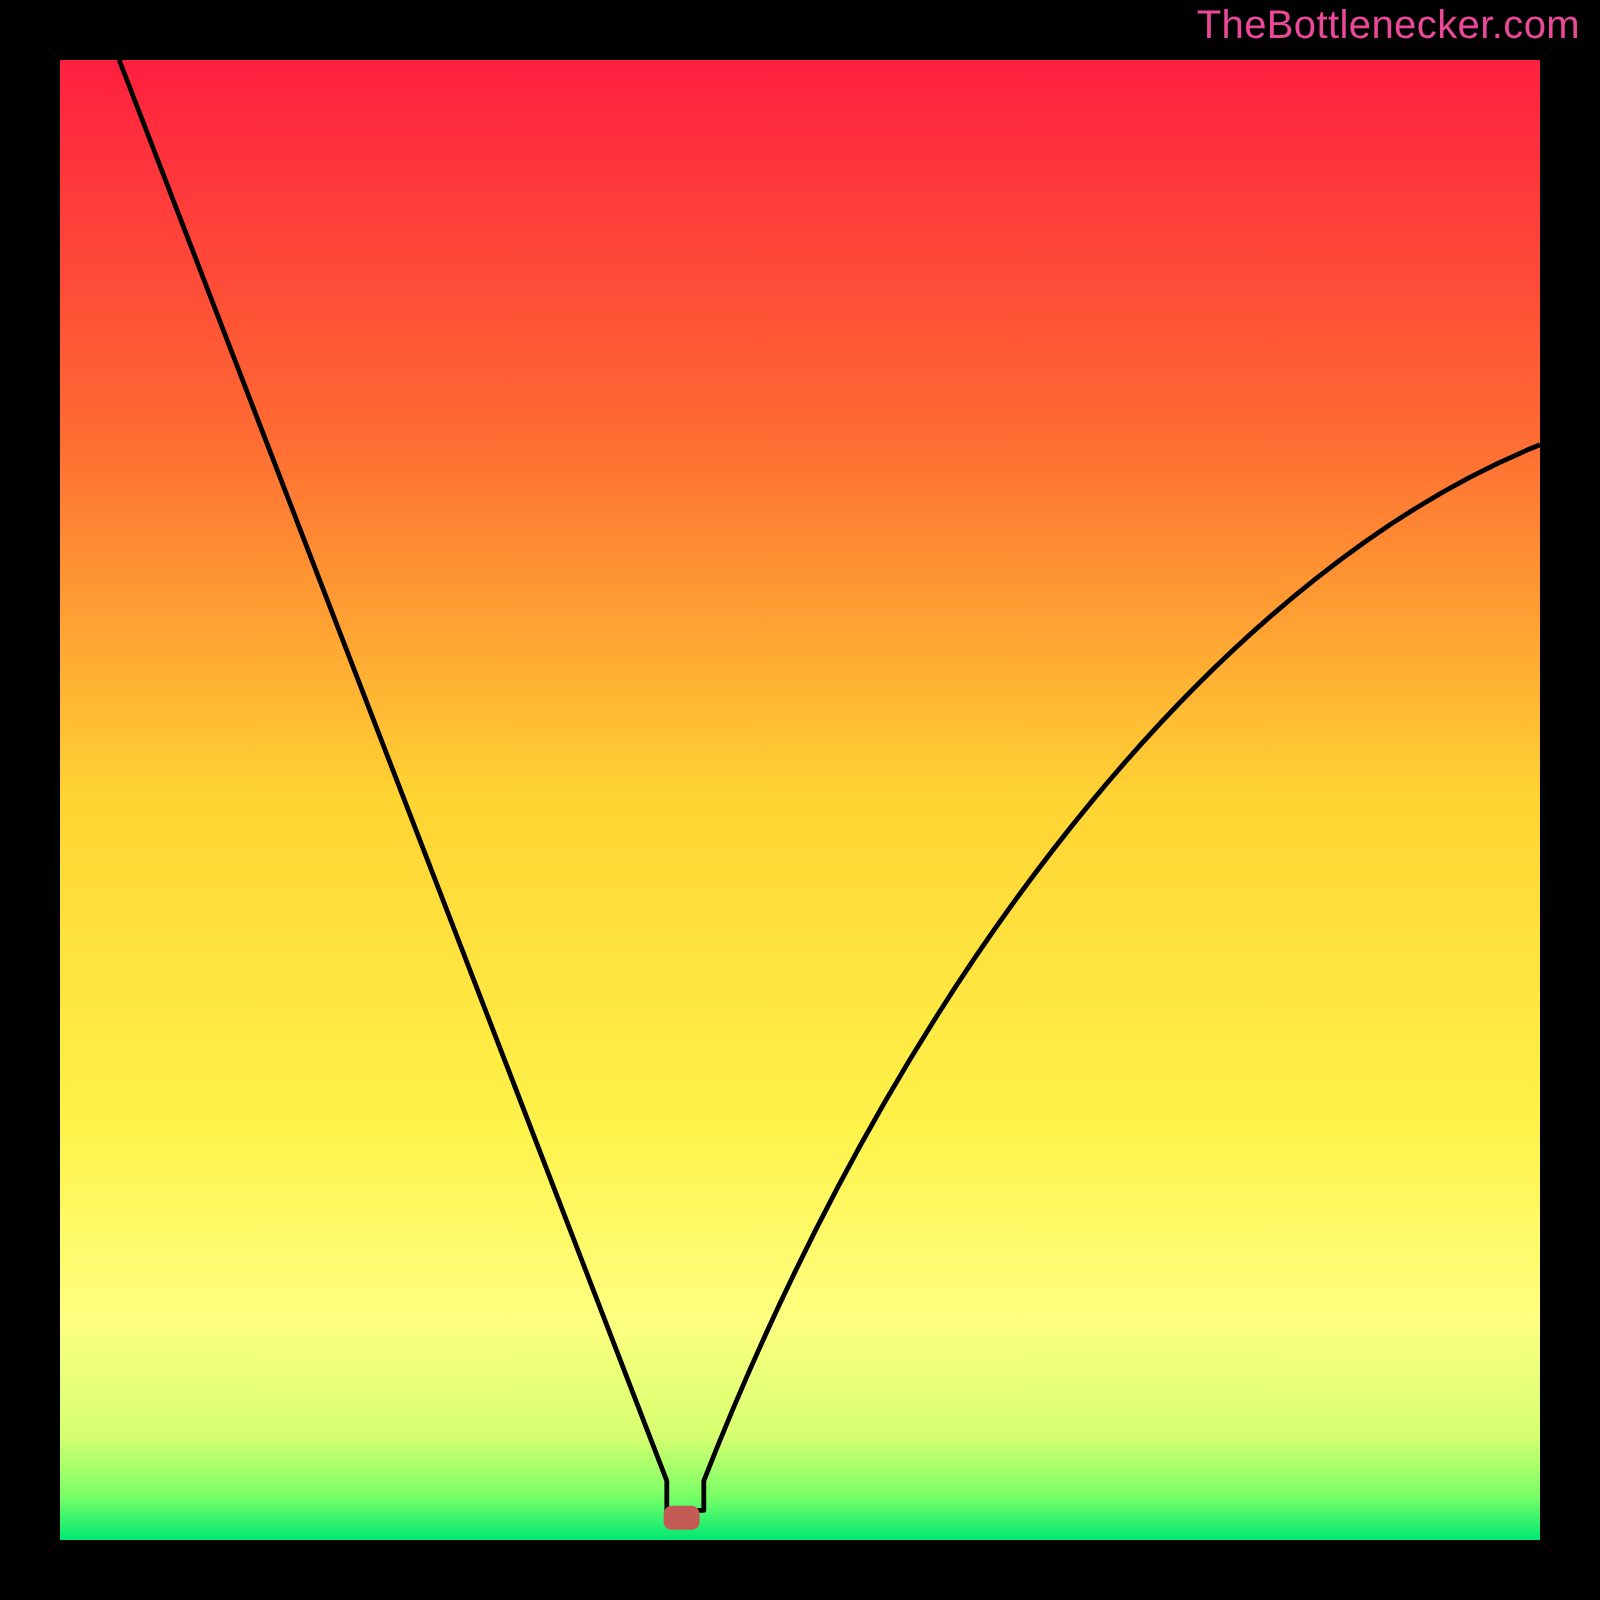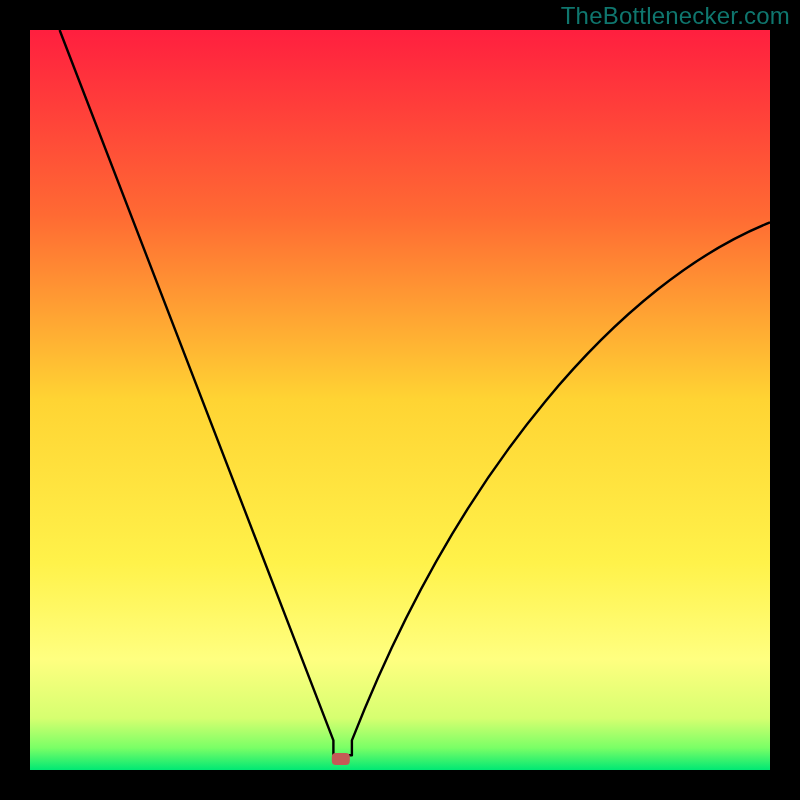--- a/index.html
+++ b/index.html
@@ -16,22 +16,22 @@
     top: 0;
     left: 0;
     width: 800px;
     height: 800px;
     display: block;
   }
   .watermark {
     position: absolute;
     top: 2px;
     right: 10px;
-    color: #0f766e;
-    font-size: 24px;
+    color: #ec4899;
+    font-size: 20px;
     letter-spacing: 0.2px;
   }
 </style>
 </head>
 <body>
 
 <svg class="frame" viewBox="0 0 800 800" preserveAspectRatio="none">
   <defs>
     <linearGradient id="bg-grad" x1="0" y1="0" x2="0" y2="1">
         <stop offset="0%" stop-color="#ff1f3f"></stop>

